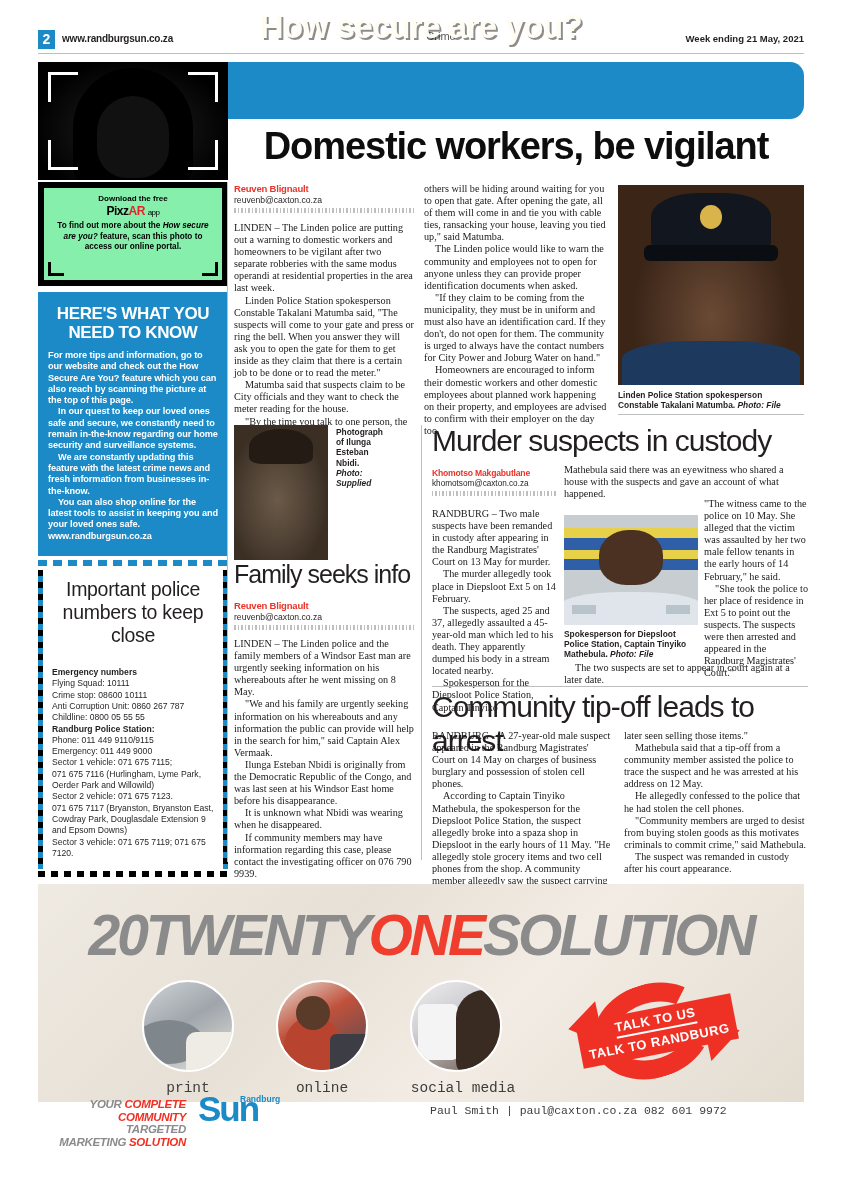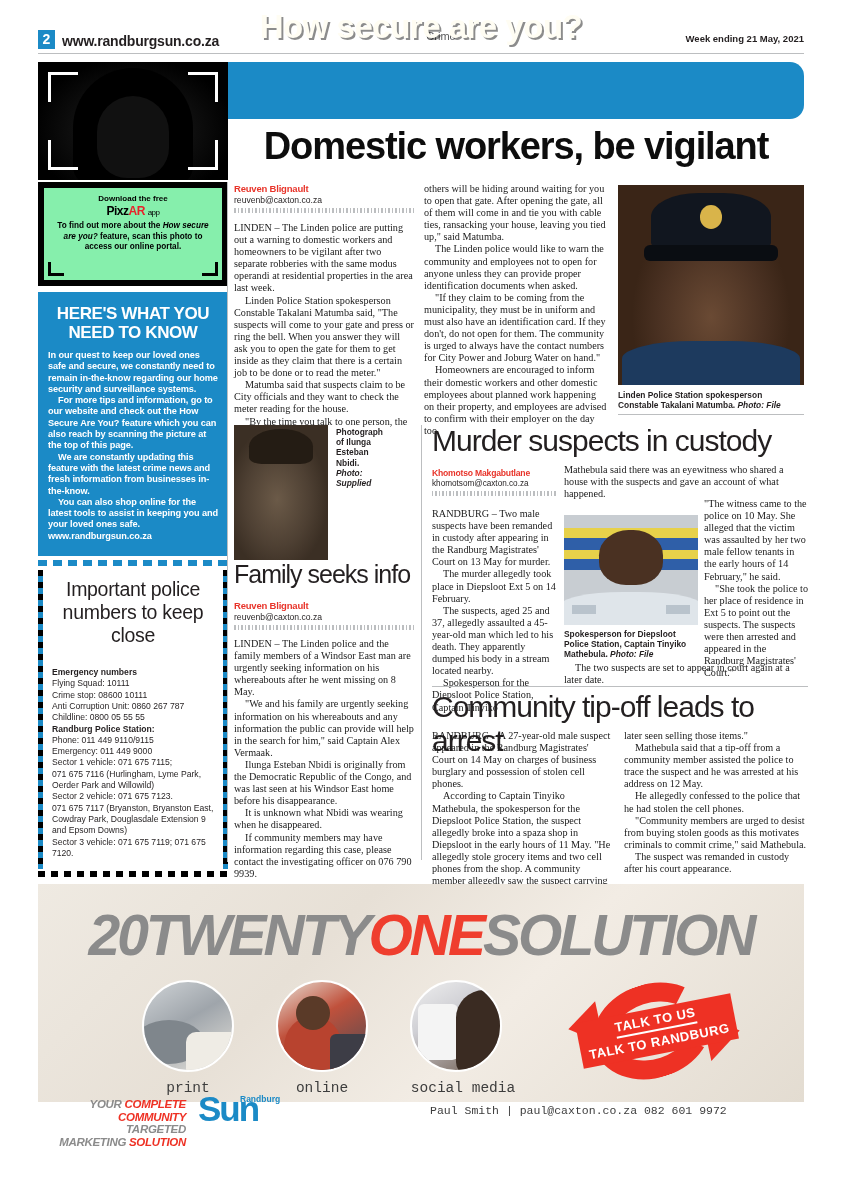--- a/index.html
+++ b/index.html
@@ -13,21 +13,21 @@
 
   
   .masthead { position:absolute; left:38px; top:30px; width:766px; height:24px; }
   .pagenum {
     position:absolute; left:0; top:0; width:17px; height:19px;
     background:#1b8ac6; color:#fff; font-family:"Liberation Sans", sans-serif;
     font-weight:bold; font-size:14px; text-align:center; line-height:19px;
   }
   .siteurl {
     position:absolute; left:24px; top:3px;
-    font-family:"Liberation Sans", sans-serif; font-size:14px;
+    font-family:"Liberation Sans", sans-serif; font-size:10px;
     font-weight:bold; color:#231f20; letter-spacing:-0.2px;
   }
   .section-name {
     position:absolute; left:0; right:0; top:0; text-align:center;
     font-family:"Liberation Sans", sans-serif; font-size:11px; color:#58595b;padding-left:40px;
   }
   .weekending {
     position:absolute; right:0; top:3px;
     font-family:"Liberation Sans", sans-serif; font-size:9.5px;
     font-weight:bold; color:#231f20;
@@ -392,22 +392,22 @@
           <span>online portal.</span>
         </div>
         <div class="pz-bk pz-bl"></div>
         <div class="pz-bk pz-br"></div>
       </div>
     </div>
 
     <div class="know-box">
       <div class="know-title">HERE'S WHAT YOU NEED TO KNOW</div>
       <div class="know-body">
+        <p>For more tips and information, go to our website and check out the How Secure Are You? feature which you can also reach by scanning the picture at the top of this page.</p>
         <p>In our quest to keep our loved ones safe and secure, we constantly need to remain in-the-know regarding our home security and surveillance systems.</p>
-        <p>For more tips and information, go to our website and check out the How Secure Are You? feature which you can also reach by scanning the picture at the top of this page.</p>
         <p>We are constantly updating this feature with the latest crime news and fresh information from businesses in-the-know.</p>
         <p>You can also shop online for the latest tools to assist in keeping you and your loved ones safe. www.randburgsun.co.za</p>
       </div>
     </div>
 
     <div class="dash-rule"></div>
 
     <div class="numbers-box">
       <div class="numbers-title">Important police numbers to keep close</div>
       <div class="numbers-body">

